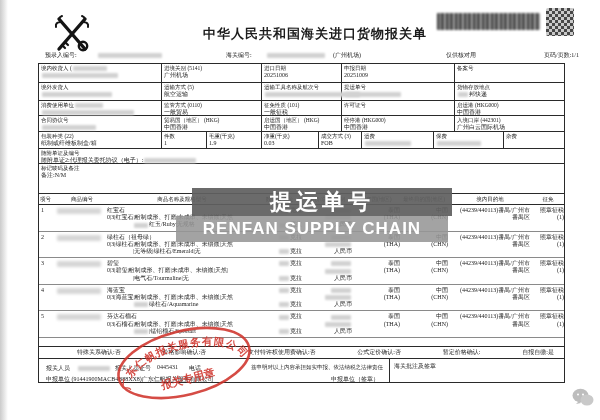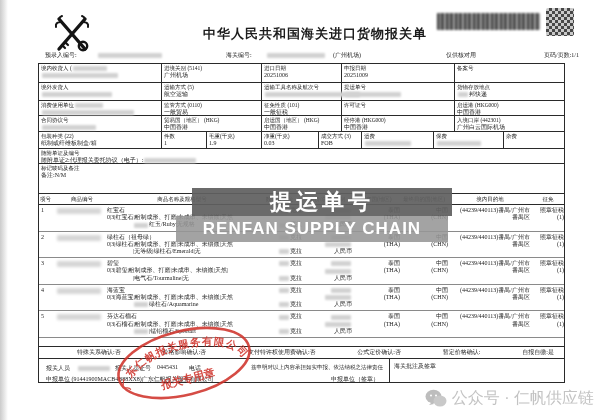--- a/index.html
+++ b/index.html
@@ -477,14 +477,13 @@
 </svg>
 
 <div class="caption">
   <svg width="22" height="19" viewBox="0 0 22 19">
     <ellipse cx="8.5" cy="7.5" rx="8" ry="6.8" fill="#bdbdbd"></ellipse>
     <ellipse cx="15" cy="12" rx="6.5" ry="5.5" fill="#c9c9c9"></ellipse>
     <circle cx="6" cy="6.5" r="1" fill="#ffffff"></circle>
     <circle cx="11" cy="6.5" r="1" fill="#ffffff"></circle>
     <path d="M4 16 L7 13 L9 15 Z" fill="#bdbdbd"></path>
   </svg>
-  <span>公众号 · 仁帆供应链</span>
 </div>
 
 </body></html>

